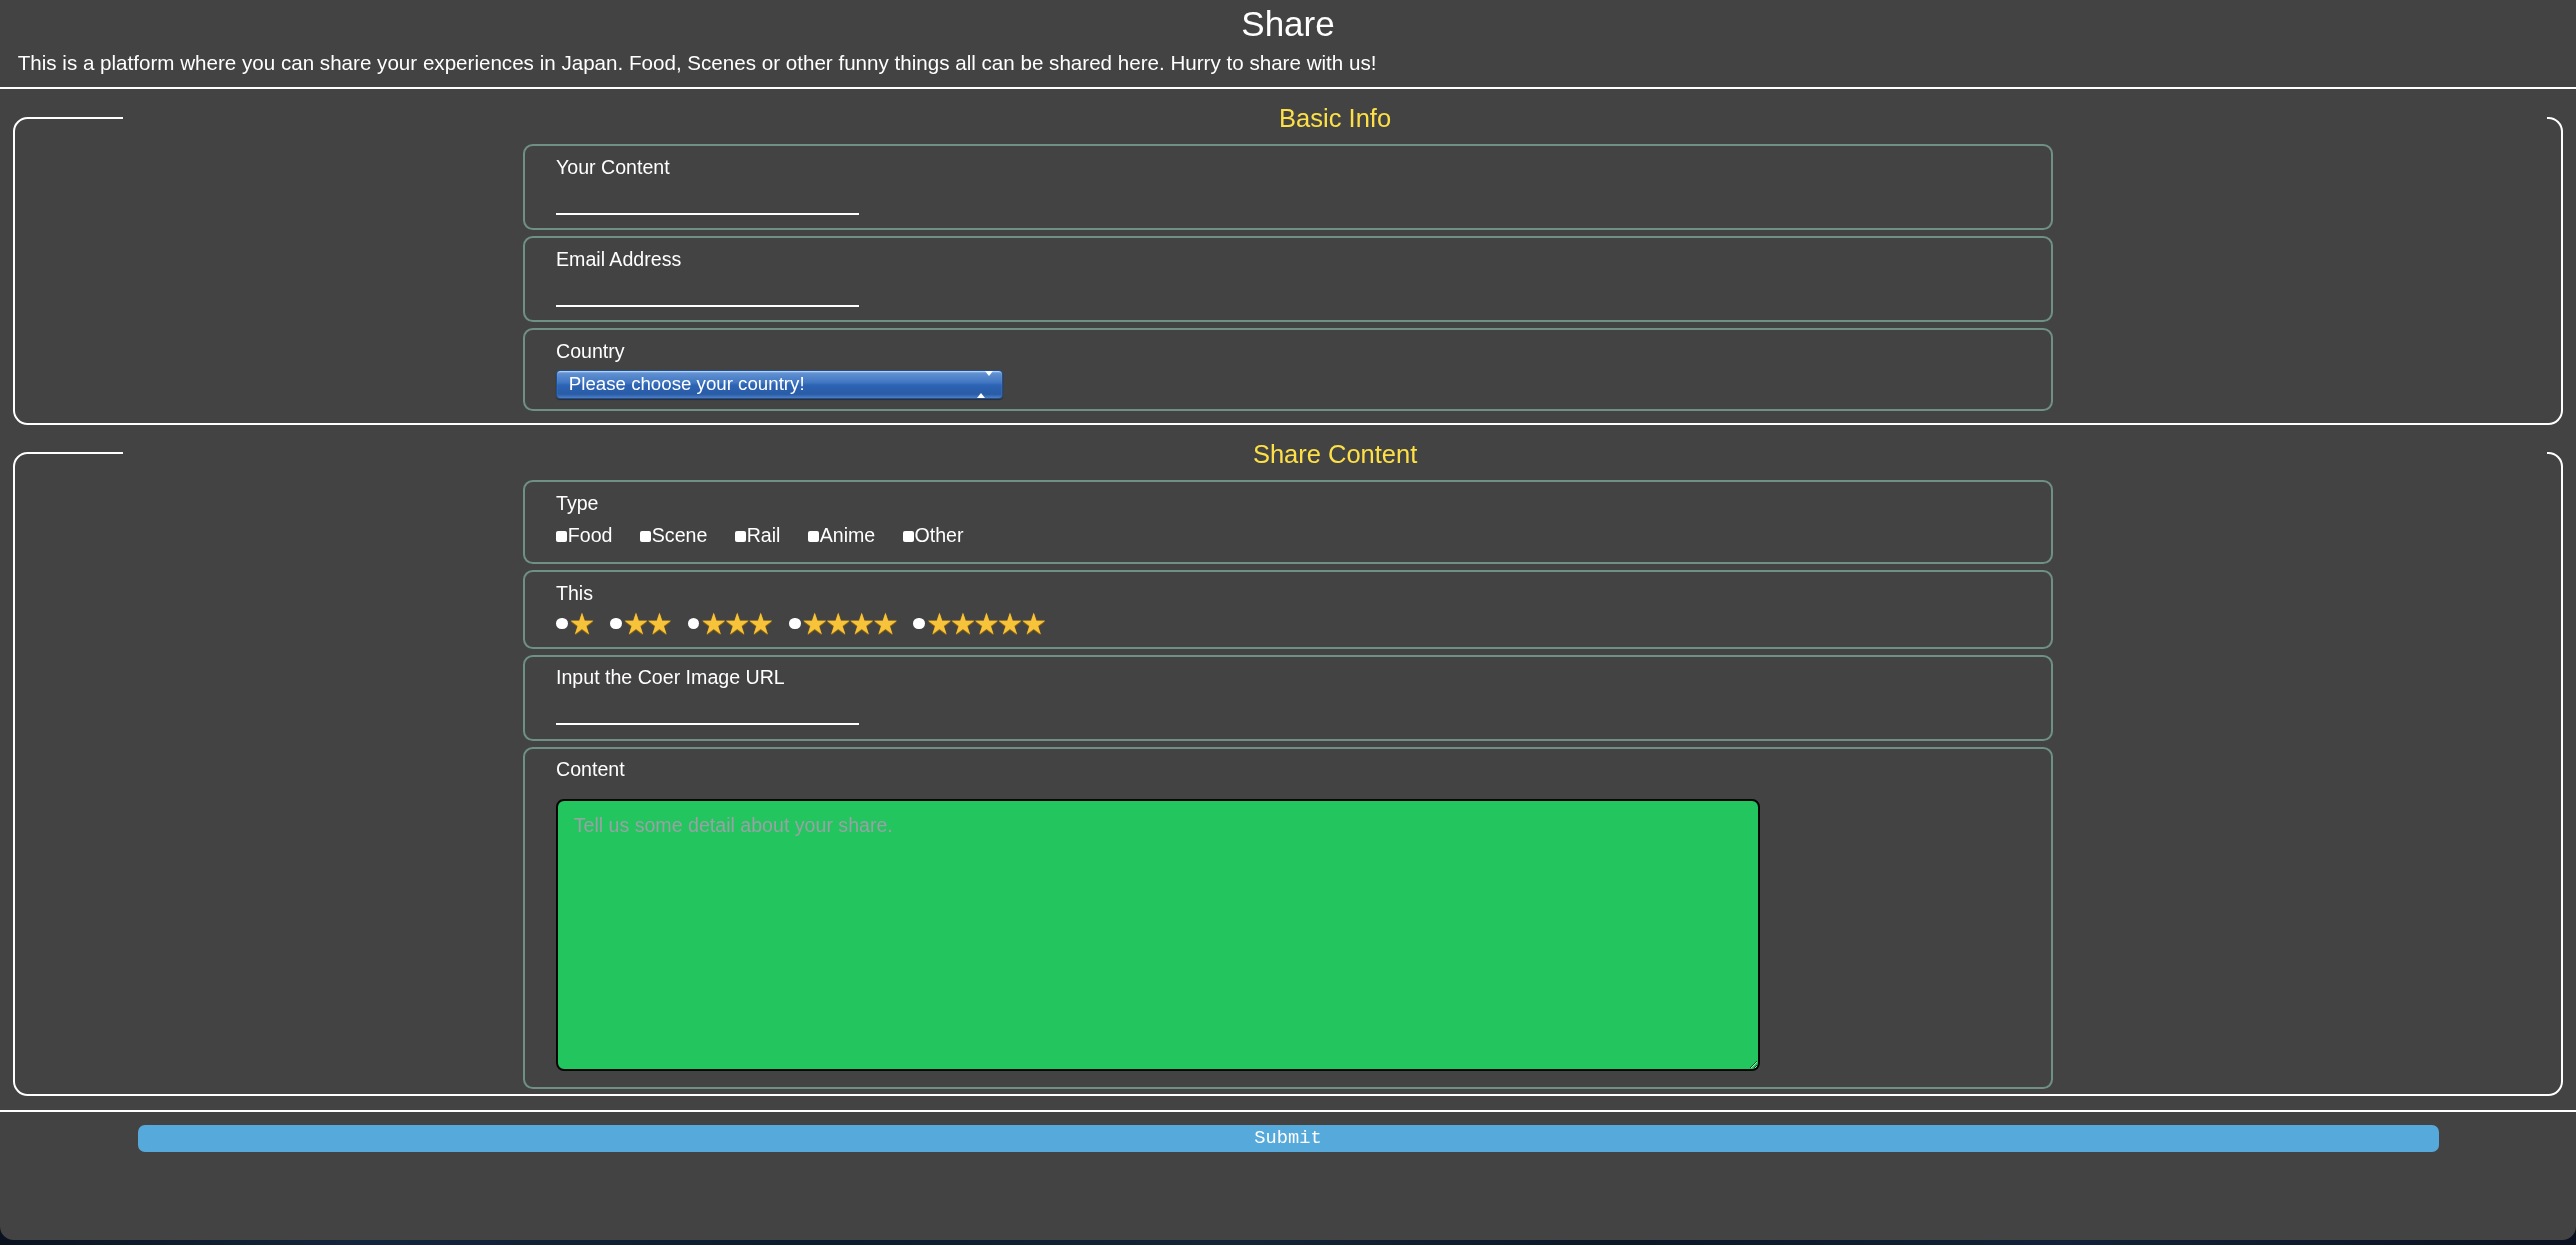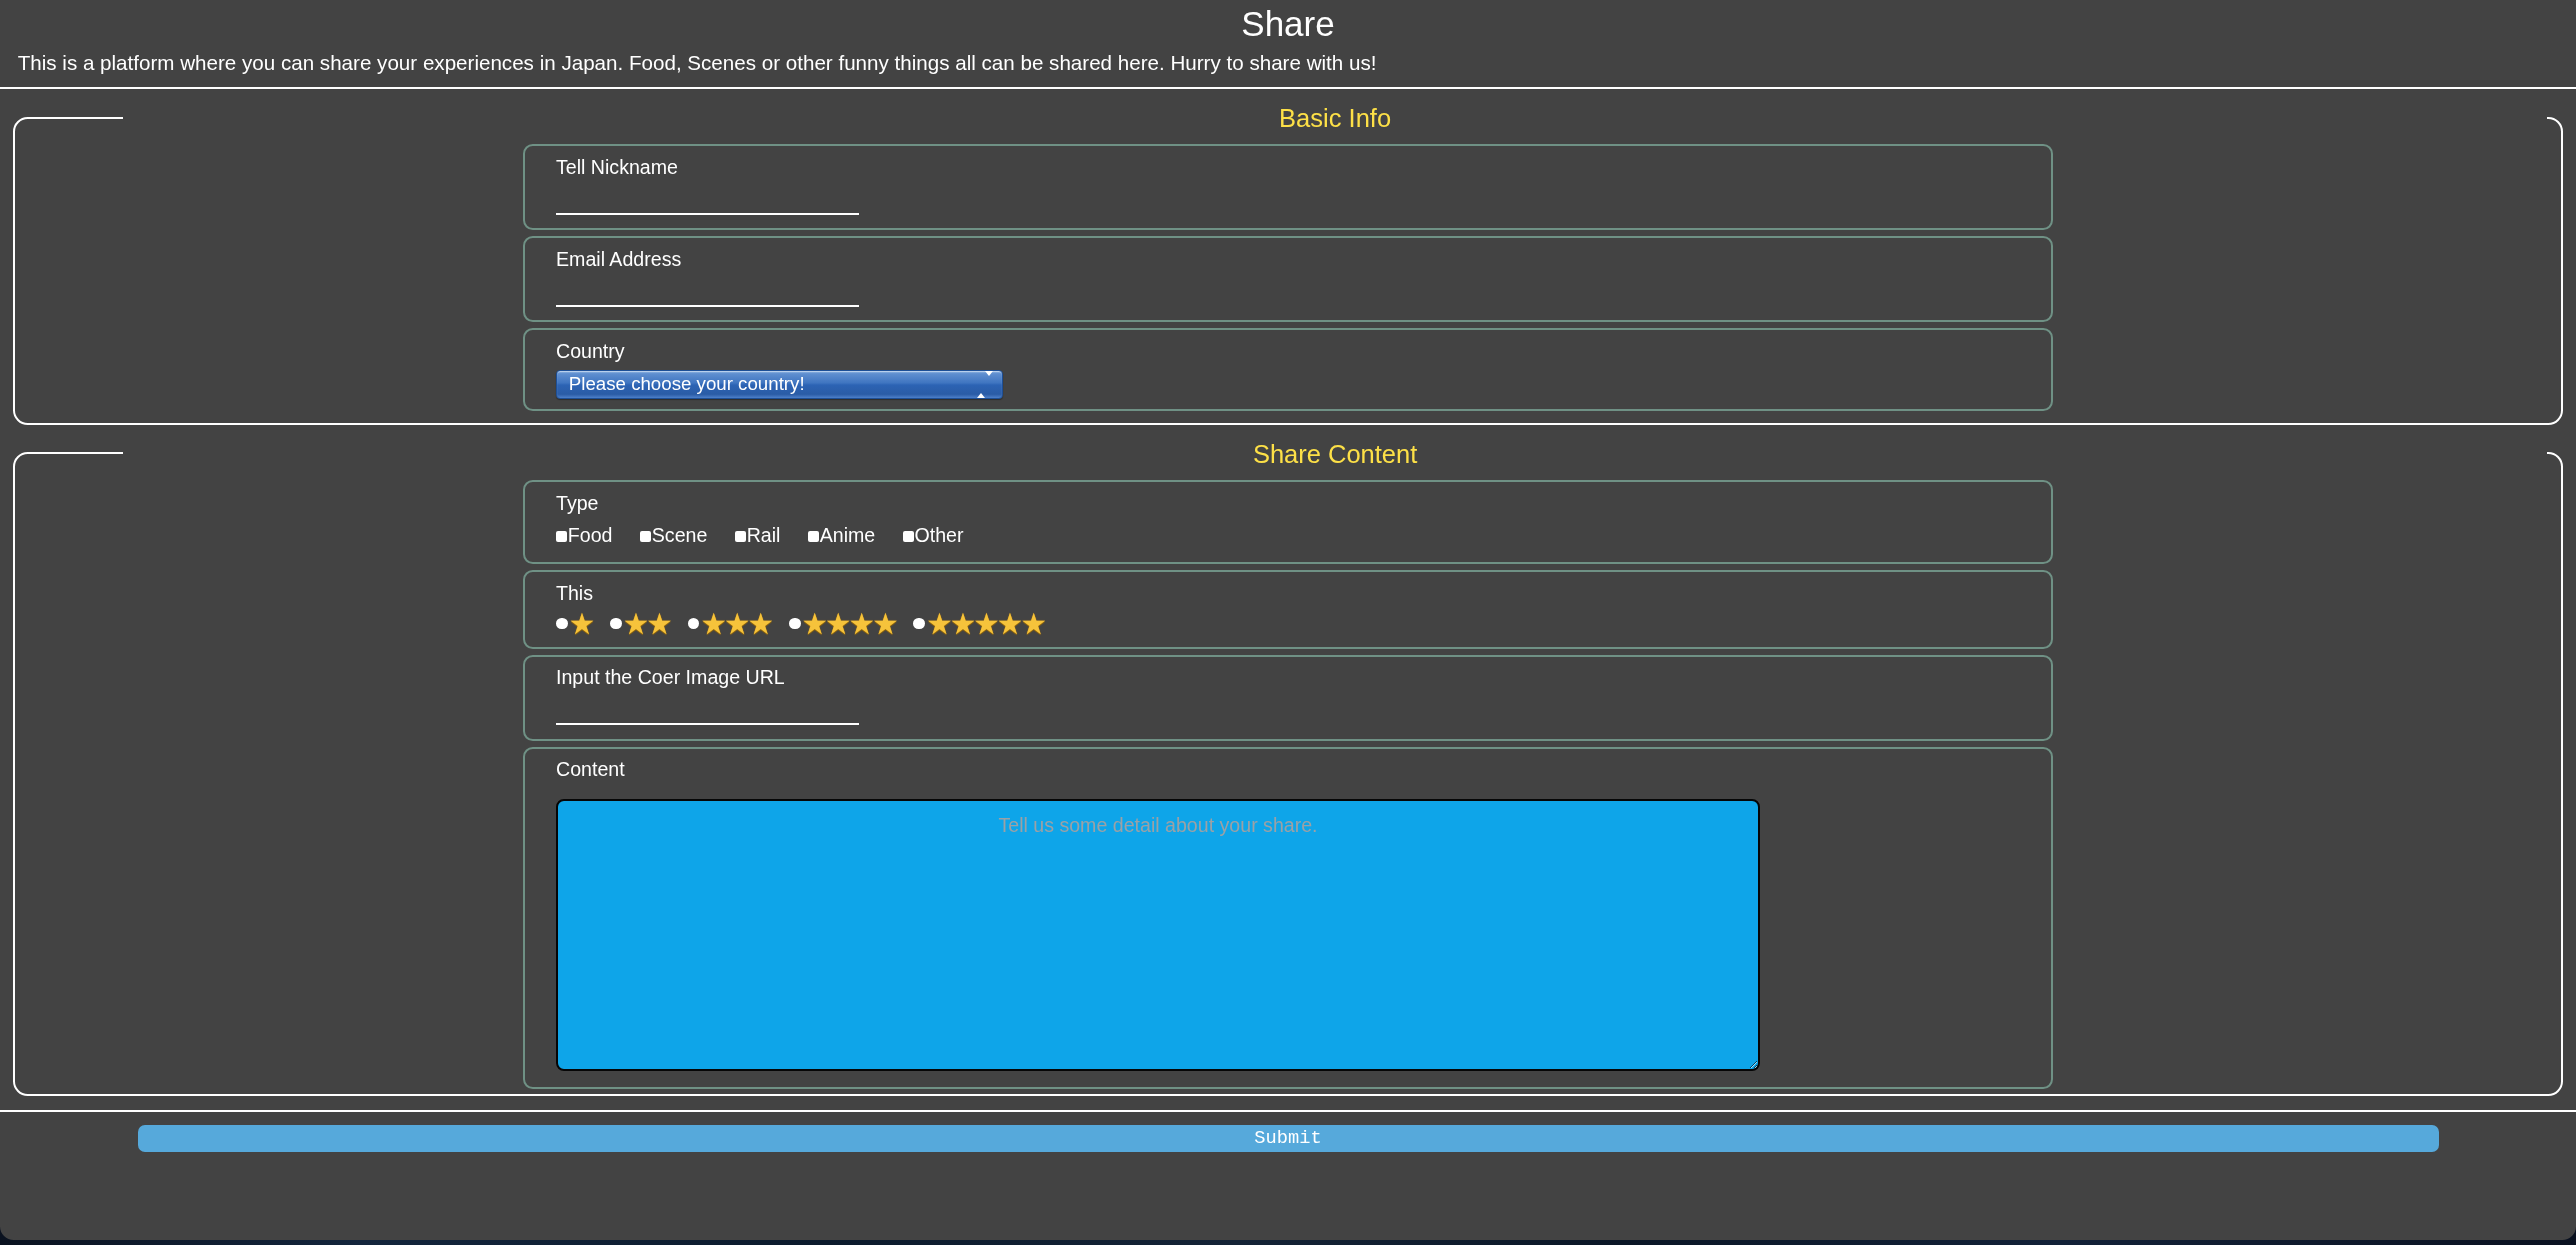--- a/index.html
+++ b/index.html
@@ -47,22 +47,22 @@
     border:none;border-radius:2px;margin:0 1px 0 0;padding:0;display:inline-block;vertical-align:baseline;cursor:pointer;}
   
   .rate-row{margin-top:3.9px;font-size:0;white-space:nowrap;}
   .rate-item{display:inline-block;margin-right:17.7px;cursor:pointer;vertical-align:middle;}
   .rate-item input{-webkit-appearance:none;appearance:none;width:11.8px;height:11.8px;background:#ffffff;
     border:none;border-radius:50%;margin:0 1px 0 0;padding:0;display:inline-block;vertical-align:middle;cursor:pointer;}
   .stars{display:inline-block;vertical-align:middle;font-size:29.5px;line-height:33px;letter-spacing:-2.9px;
     color:#f6c33b;text-shadow:0 1px 1px #9a6a06, 0 0 1px #c88a10;}
   
   .content-textarea{display:block;margin-top:18.7px;width:1204px;height:272px;box-sizing:border-box;
-    background:#0ea5e9;border:2.9px solid #060606;border-radius:7.9px;padding:13.8px 15.7px;
-    font-size:19.6px;color:#333;font-family:"Liberation Sans",sans-serif;resize:both;outline:none;text-align:center;}
+    background:#22c55e;border:2.9px solid #060606;border-radius:7.9px;padding:13.8px 15.7px;
+    font-size:19.6px;color:#333;font-family:"Liberation Sans",sans-serif;resize:both;outline:none;}
   .content-textarea::placeholder{color:#9ba1a6;}
   
   .divider{margin-top:13.8px;border-top:2.9px solid #ffffff;height:0;}
   .submit-btn{display:block;margin:12.8px auto 0 auto;width:2301px;height:26.5px;background:#56a9db;
     border:none;border-radius:7px;color:#ffffff;font-size:18.7px;line-height:24.6px;
     font-family:Liberation Mono, monospace;cursor:pointer;}
 </style>
 </head>
 <body>
 
@@ -71,21 +71,21 @@
 
     <div class="header">
       <h1 class="page-title">Share</h1>
       <p class="page-desc">This is a platform where you can share your experiences in Japan. Food, Scenes or other funny things all can be shared here. Hurry to share with us!</p>
     </div>
 
     <section class="panel">
       <div class="panel-legend">Basic Info</div>
 
       <div class="field-box">
-        <label class="field-label">Tell Nickname</label>
+        <label class="field-label">Your Content</label>
         <input type="text" class="line-input" style="">
       </div>
 
       <div class="field-box">
         <label class="field-label">Email Address</label>
         <input type="text" class="line-input" style="">
       </div>
 
       <div class="field-box small">
         <label class="field-label">Country</label>

